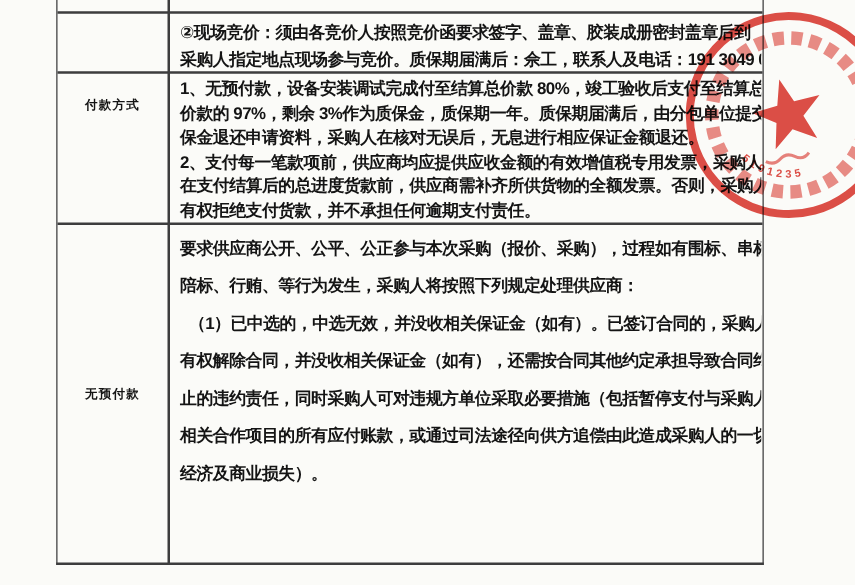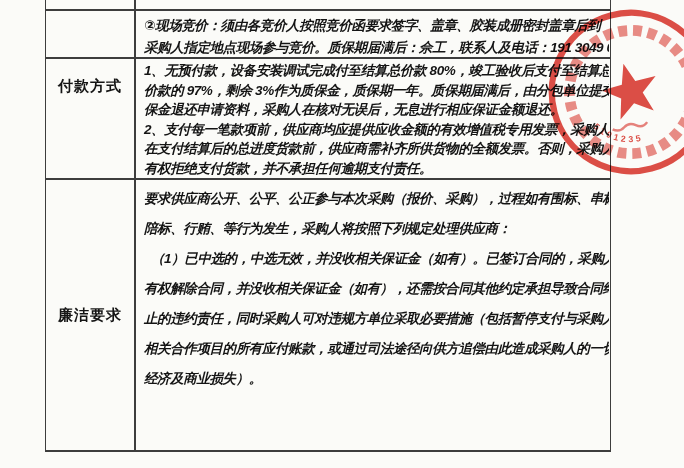--- a/index.html
+++ b/index.html
@@ -14,25 +14,25 @@
     border-left:1.5px solid #3d3d3d;
     border-right:1.5px solid #3d3d3d;
     border-bottom:2px solid #3d3d3d;
     box-sizing:border-box;
   }
   .hline{position:absolute; left:0; width:100%; height:1.5px; background:#3d3d3d;}
   .vline{position:absolute; top:0; width:1.5px; background:#3d3d3d;}
   .cell{position:absolute; box-sizing:border-box;}
   .label-cell{
     left:0; width:88px; display:flex; justify-content:center;
-    font-size:15px; font-weight:700; letter-spacing:1px;
+    font-size:10px; font-weight:700; letter-spacing:1px;
   }
   .content-cell{
     left:89px; width:474px; overflow:hidden;
-    font-size:13.5px; font-weight:600; letter-spacing:-0.4px;font-style:italic;
+    font-size:13.5px; font-weight:600; letter-spacing:-0.4px;
   }
   .pre{white-space:pre; margin:0;}
   .row1-content{top:9px; height:48px; padding:6px 4px 0 9px; line-height:22px;}
   .row2-content{top:57px; height:121px; padding:4px 4px 0 9px; line-height:19.5px;}
   .row3-content{top:178px; height:274px; padding:6px 4px 0 9px; line-height:30px;}
   .indent{text-indent:7px;}
   .u{border-bottom:1.2px solid #141414; padding-bottom:13px;}
   .seal{
     position:absolute; left:543px; top:4px; width:176px; height:176px;
     mix-blend-mode:multiply; opacity:0.82; pointer-events:none;
@@ -61,21 +61,21 @@
     <div class="cell content-cell row2-content">
       <p class="pre">1、无预付款，设备安装调试完成付至结算总价款 80%，竣工验收后支付至结算总
 价款的 97%，剩余 3%作为质保金，质保期一年。质保期届满后，由分包单位提交质
 保金退还申请资料，采购人在核对无误后，无息进行相应保证金额退还。
 2、支付每一笔款项前，供应商均应提供应收金额的有效增值税专用发票，采购人
 在支付结算后的总进度货款前，供应商需补齐所供货物的全额发票。否则，采购人
 有权拒绝支付货款，并不承担任何逾期支付责任。</p>
     </div>
 
     <div class="cell label-cell" style="top:178px; height:274px; align-items:center;">
-      <span>廉洁要求</span>
+      <span>无预付款</span>
     </div>
     <div class="cell content-cell row3-content">
       <p class="pre">要求供应商公开、公平、公正参与本次采购（报价、采购），过程如有围标、串标、
 陪标、行贿、等行为发生，采购人将按照下列规定处理供应商：</p>
       <p class="pre indent">（1）已中选的，中选无效，并没收相关保证金（如有）。已签订合同的，采购人
 有权解除合同，并没收相关保证金（如有），还需按合同其他约定承担导致合同终
 止的违约责任，同时采购人可对违规方单位采取必要措施（包括暂停支付与采购人
 相关合作项目的所有应付账款，或通过司法途径向供方追偿由此造成采购人的一切
 经济及商业损失）。</p>
     </div>

